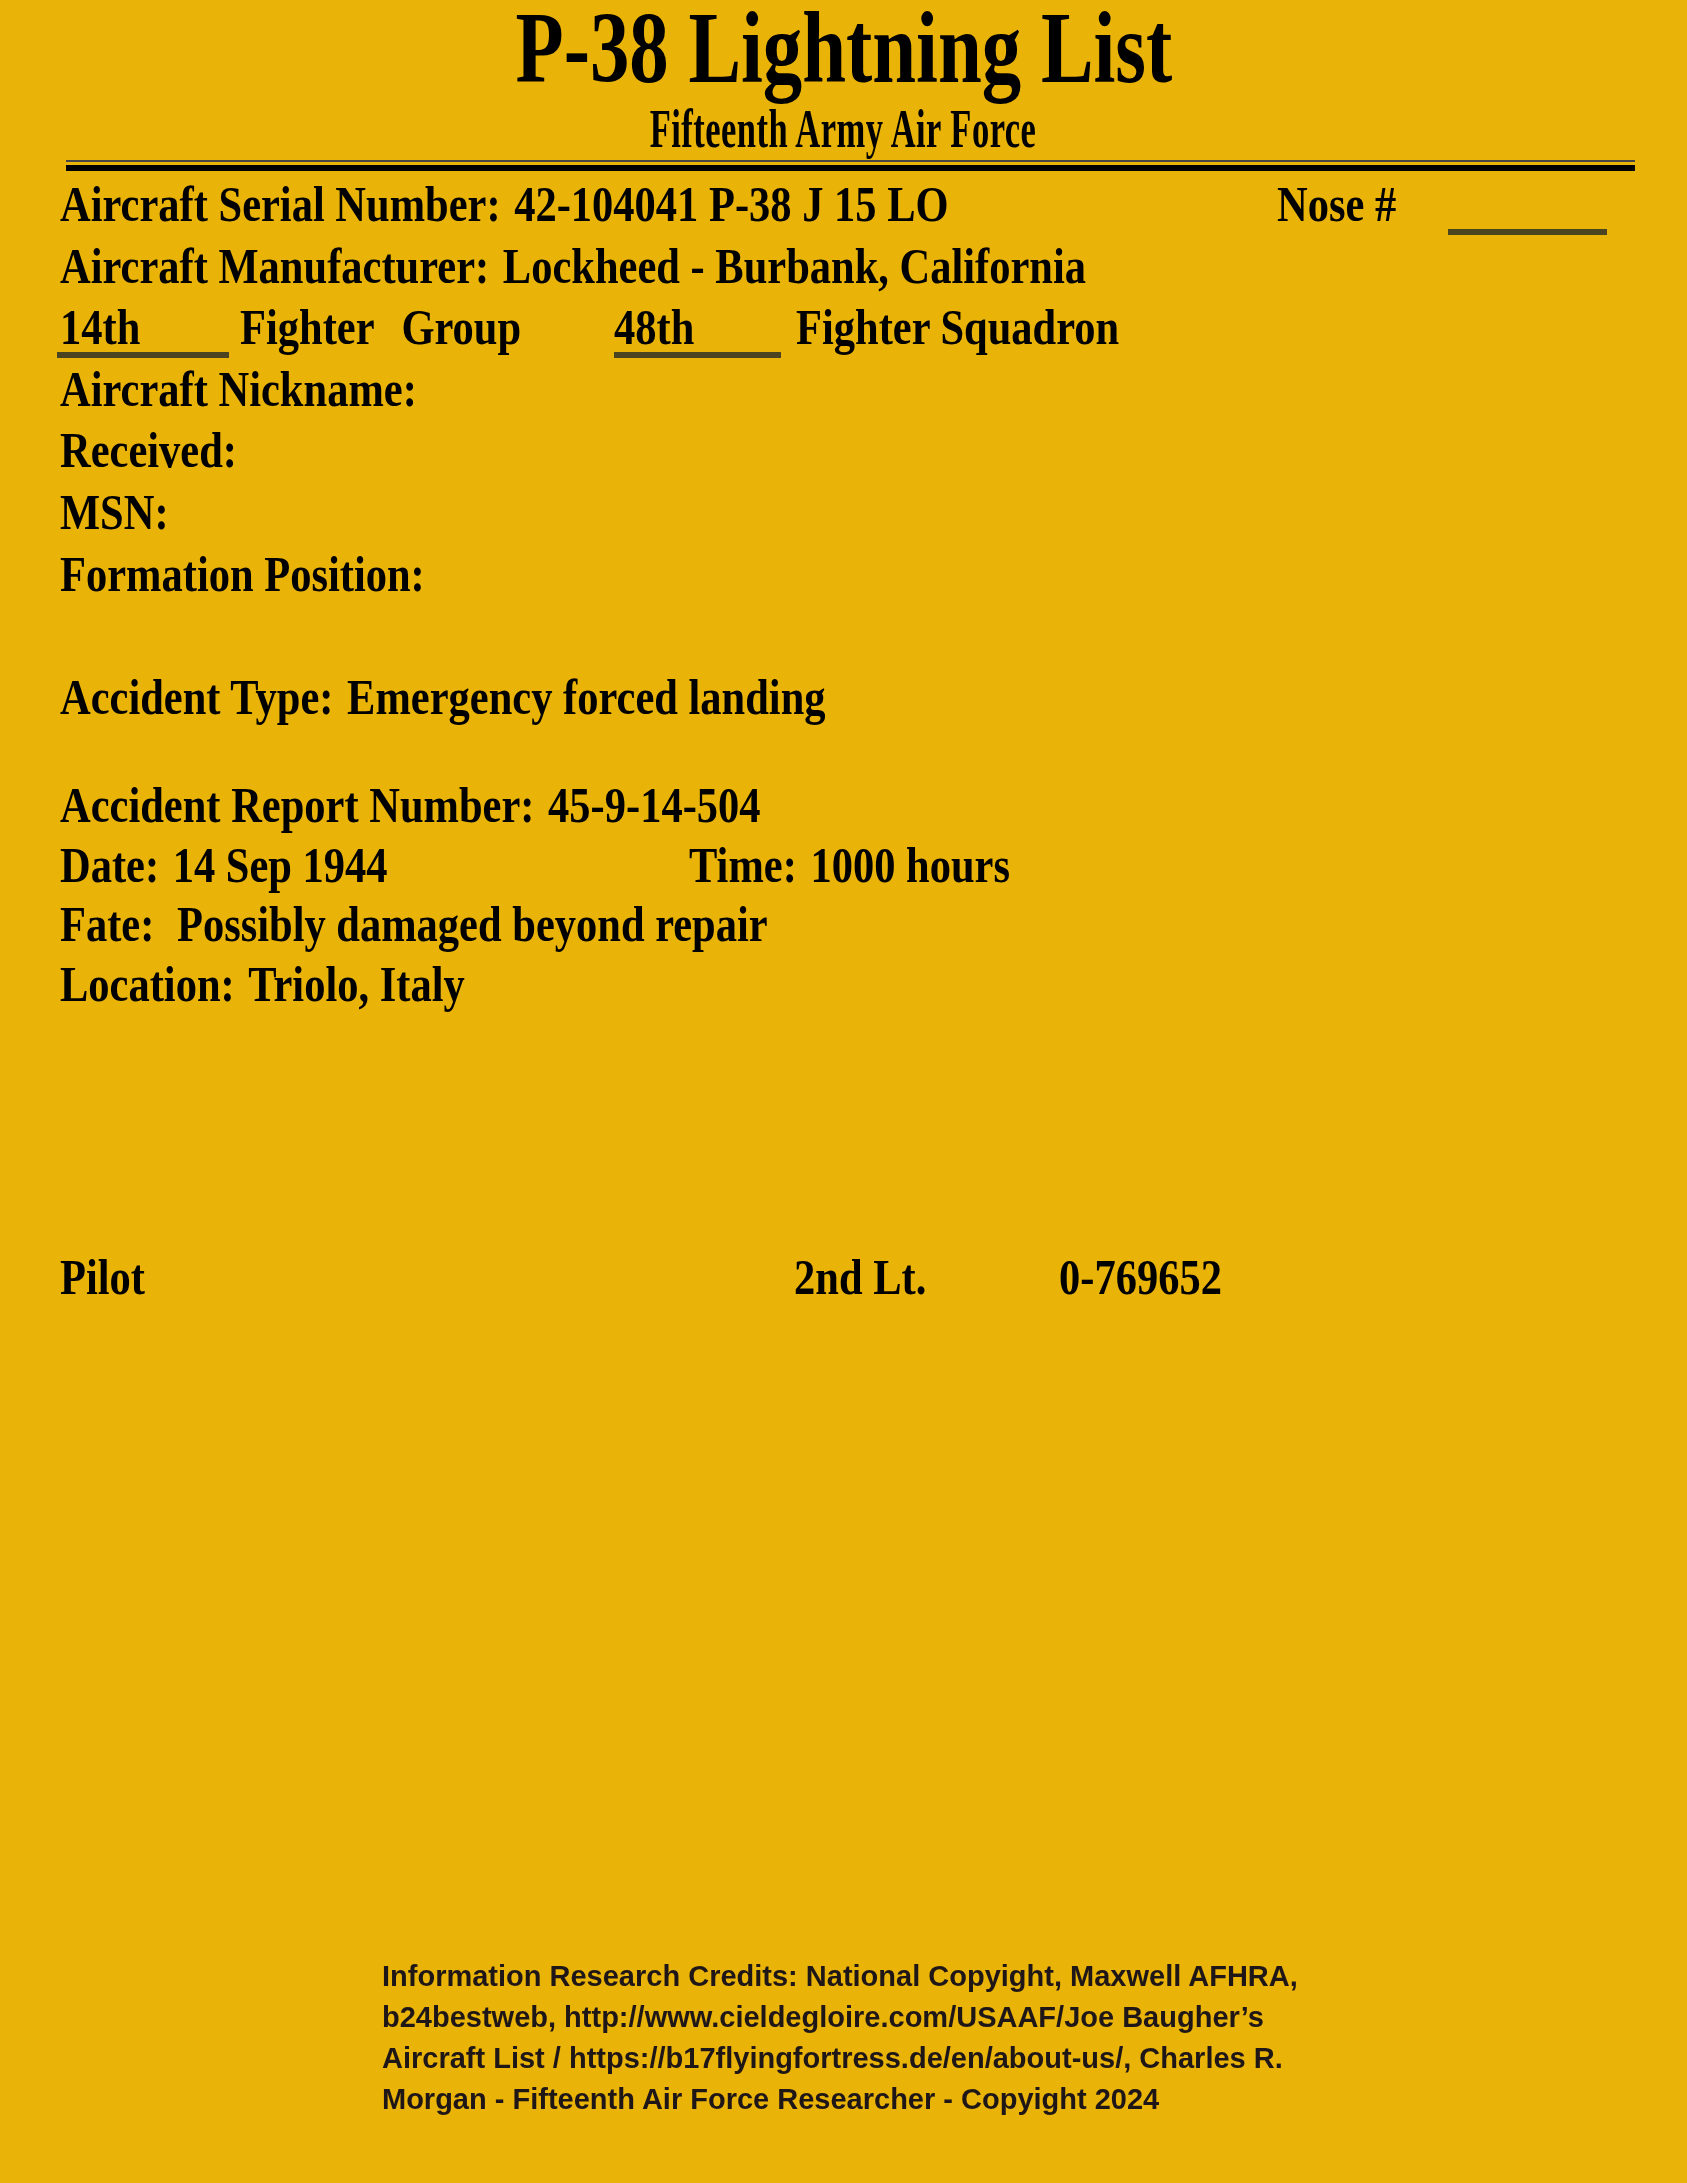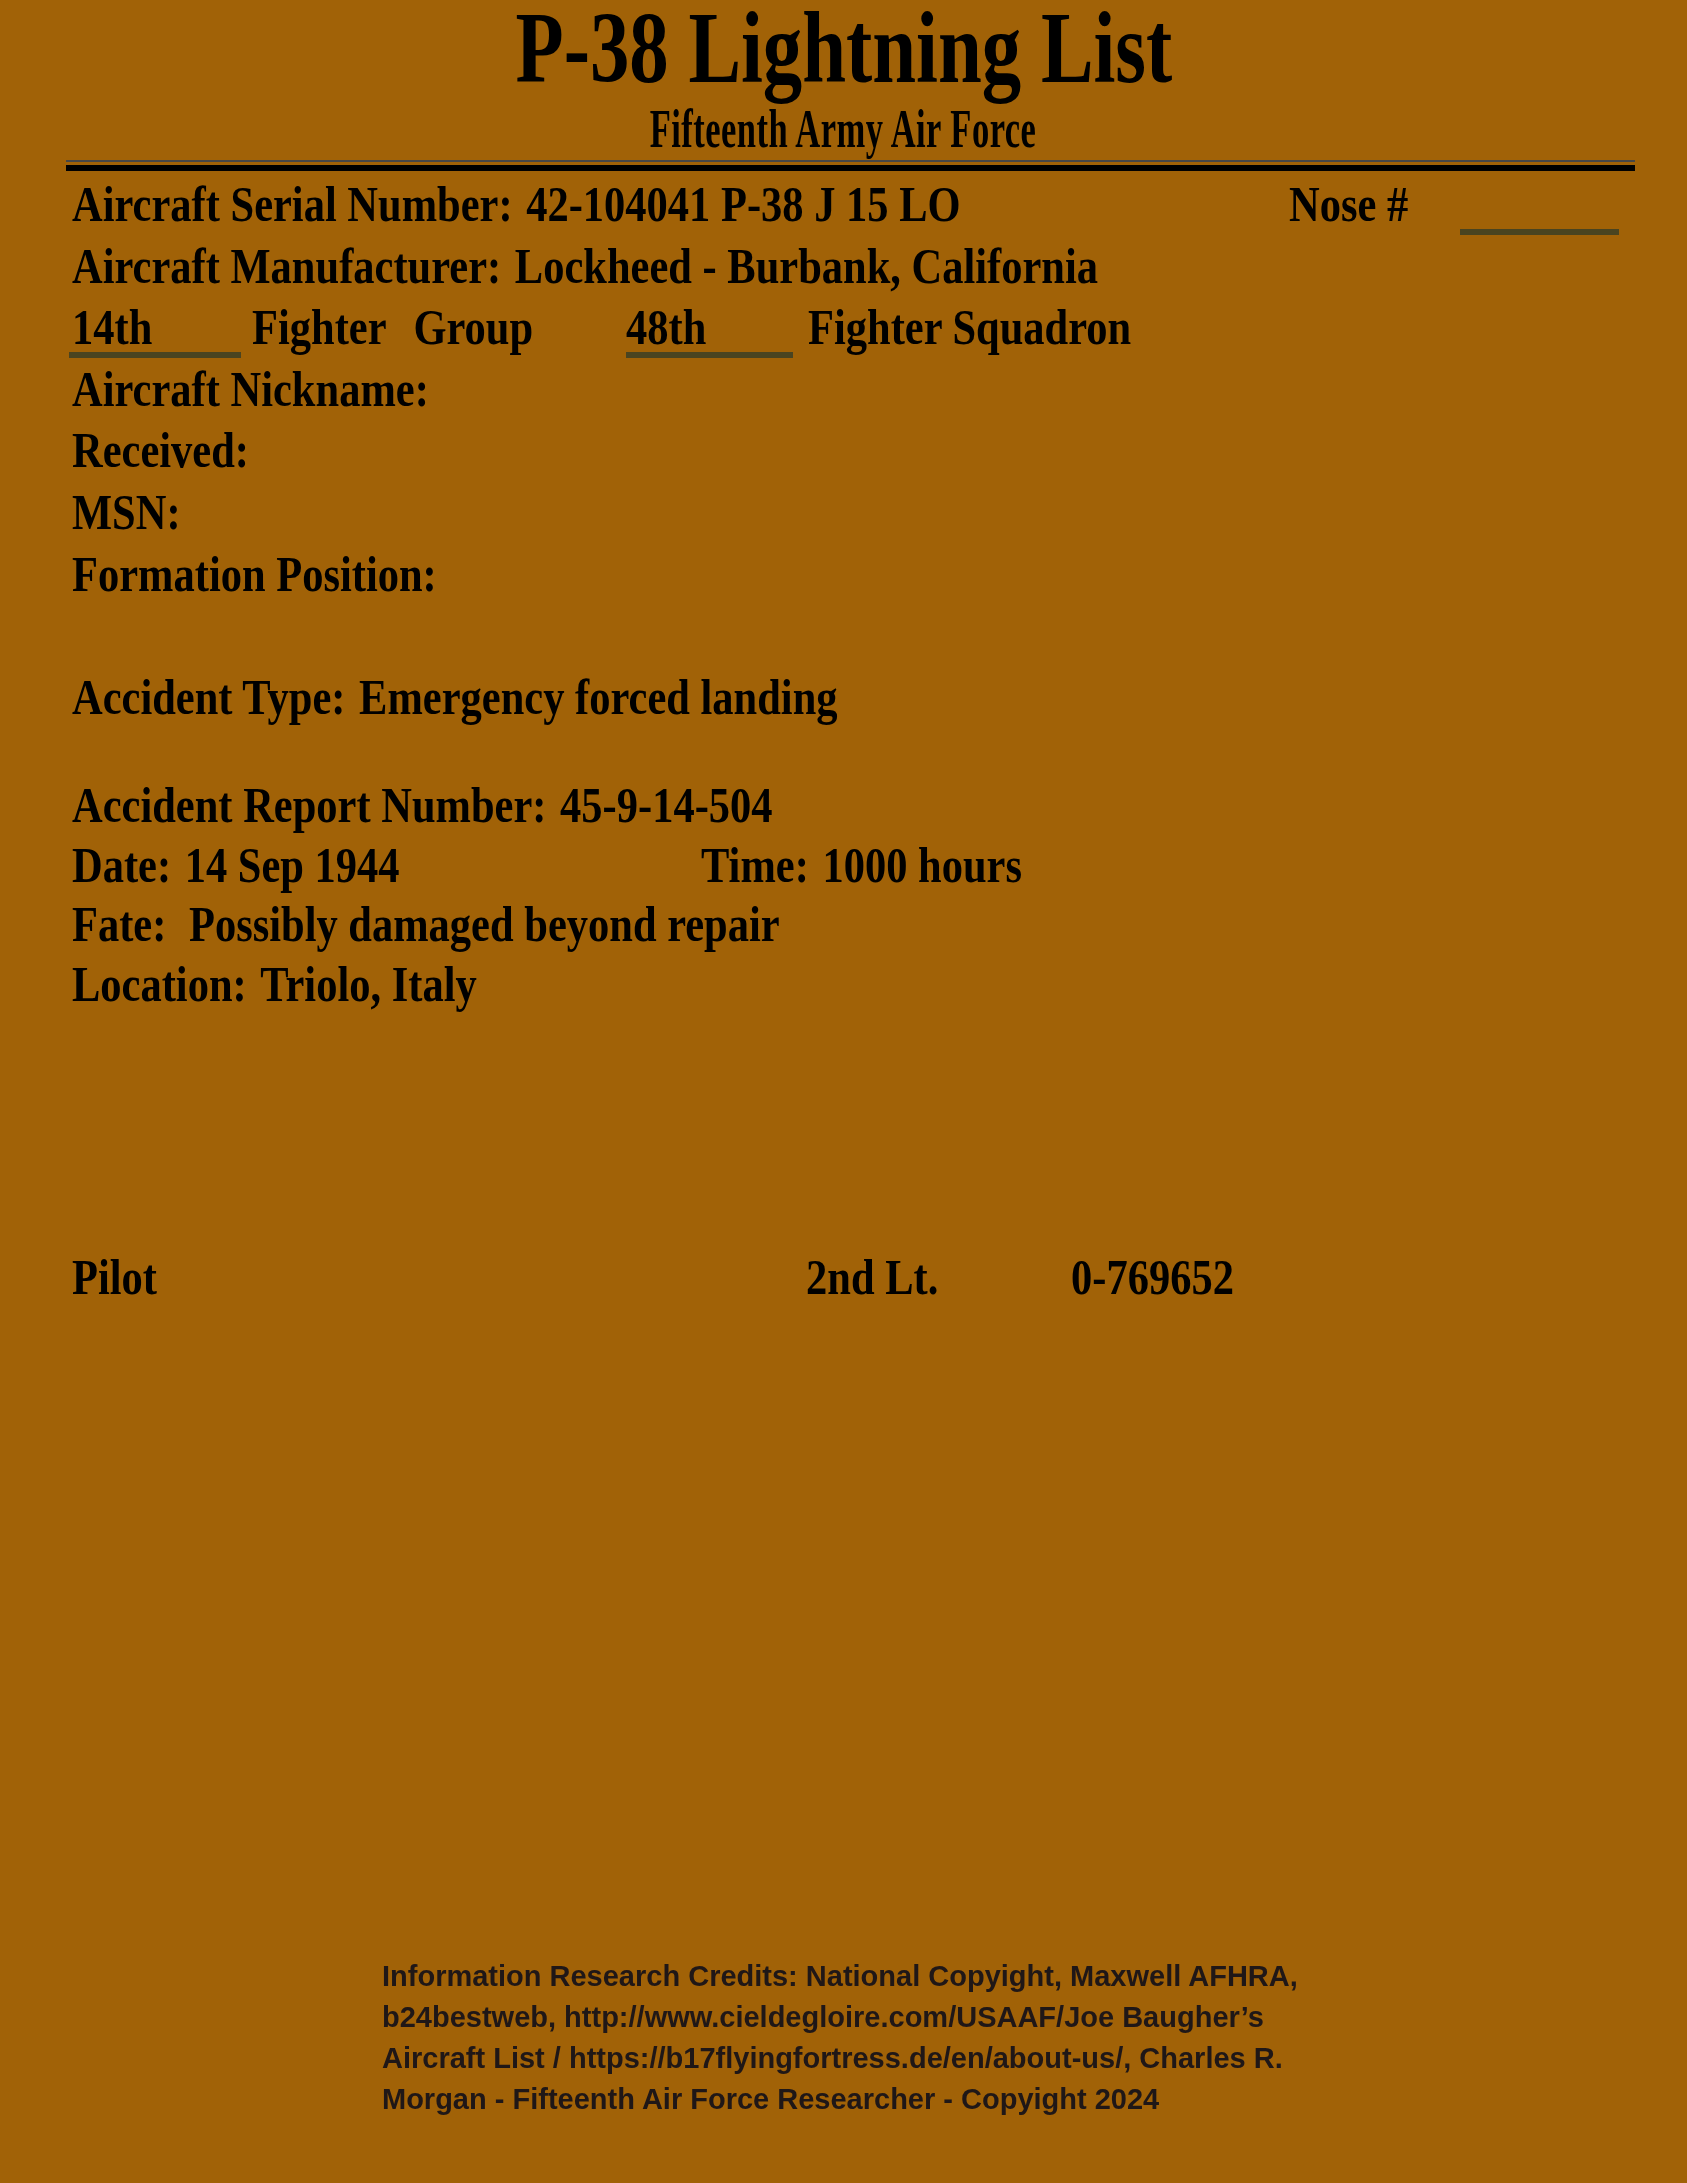--- a/index.html
+++ b/index.html
@@ -1,30 +1,30 @@
 <!DOCTYPE html>
 <html style="--field-underline: #4a4420; --footer-text: #1f1717; --rule-dark: #000000; --rule-shadow: #474747;font-size:10.6px"><head>
 <meta charset="utf-8">
 <style>
   html,body{margin:0;padding:0;background:#fff;}
   body{width:1687px;height:2183px;position:relative;overflow:hidden;
        font-family:"Liberation Serif",serif;font-weight:bold;color:#000;}
-  .page{position:absolute;inset:0;background:#a16207;}
+  .page{position:absolute;inset:0;background:#eab308;}
 
   
   .hdr{position:absolute;left:0;top:0;width:100%;text-align:center;}
   .title{position:absolute;left:0;top:-5.3px;width:100%;font-size:101px;line-height:106px;white-space:nowrap;}
   .subtitle{position:absolute;left:0;top:101px;width:100%;font-size:54px;line-height:57px;white-space:nowrap;}
   .cx{display:inline-block;transform:scaleX(0.78);transform-origin:50% 100%;}
   .cx2{display:inline-block;transform:scaleX(0.64);transform-origin:50% 100%;letter-spacing:0.7px;}
   .rule{position:absolute;left:66px;width:1569px;top:160px;height:10.6px;box-sizing:border-box;
         border-top:2.6px solid var(--rule-shadow,#444);border-bottom:6px solid var(--rule-dark,#000);}
 
   
-  .bodyarea{position:absolute;left:60px;top:0;right:40px;height:2183px;margin-left:12px;}
+  .bodyarea{position:absolute;left:60px;top:0;right:40px;height:2183px;}
   .line{position:absolute;left:0;right:0;height:62px;line-height:62px;white-space:nowrap;font-size:50px;}
   .t{display:inline-block;transform:scaleX(0.85);transform-origin:0 100%;white-space:nowrap;}
   .abs{position:absolute;top:0;}
   .val{margin-left:16px;}
   .gg{word-spacing:20px;}
   .blank{position:absolute;top:56px;height:0;border-top:6.6px solid var(--field-underline,#4a4420);}
 
   
   .cell{position:absolute;top:0;}
 

